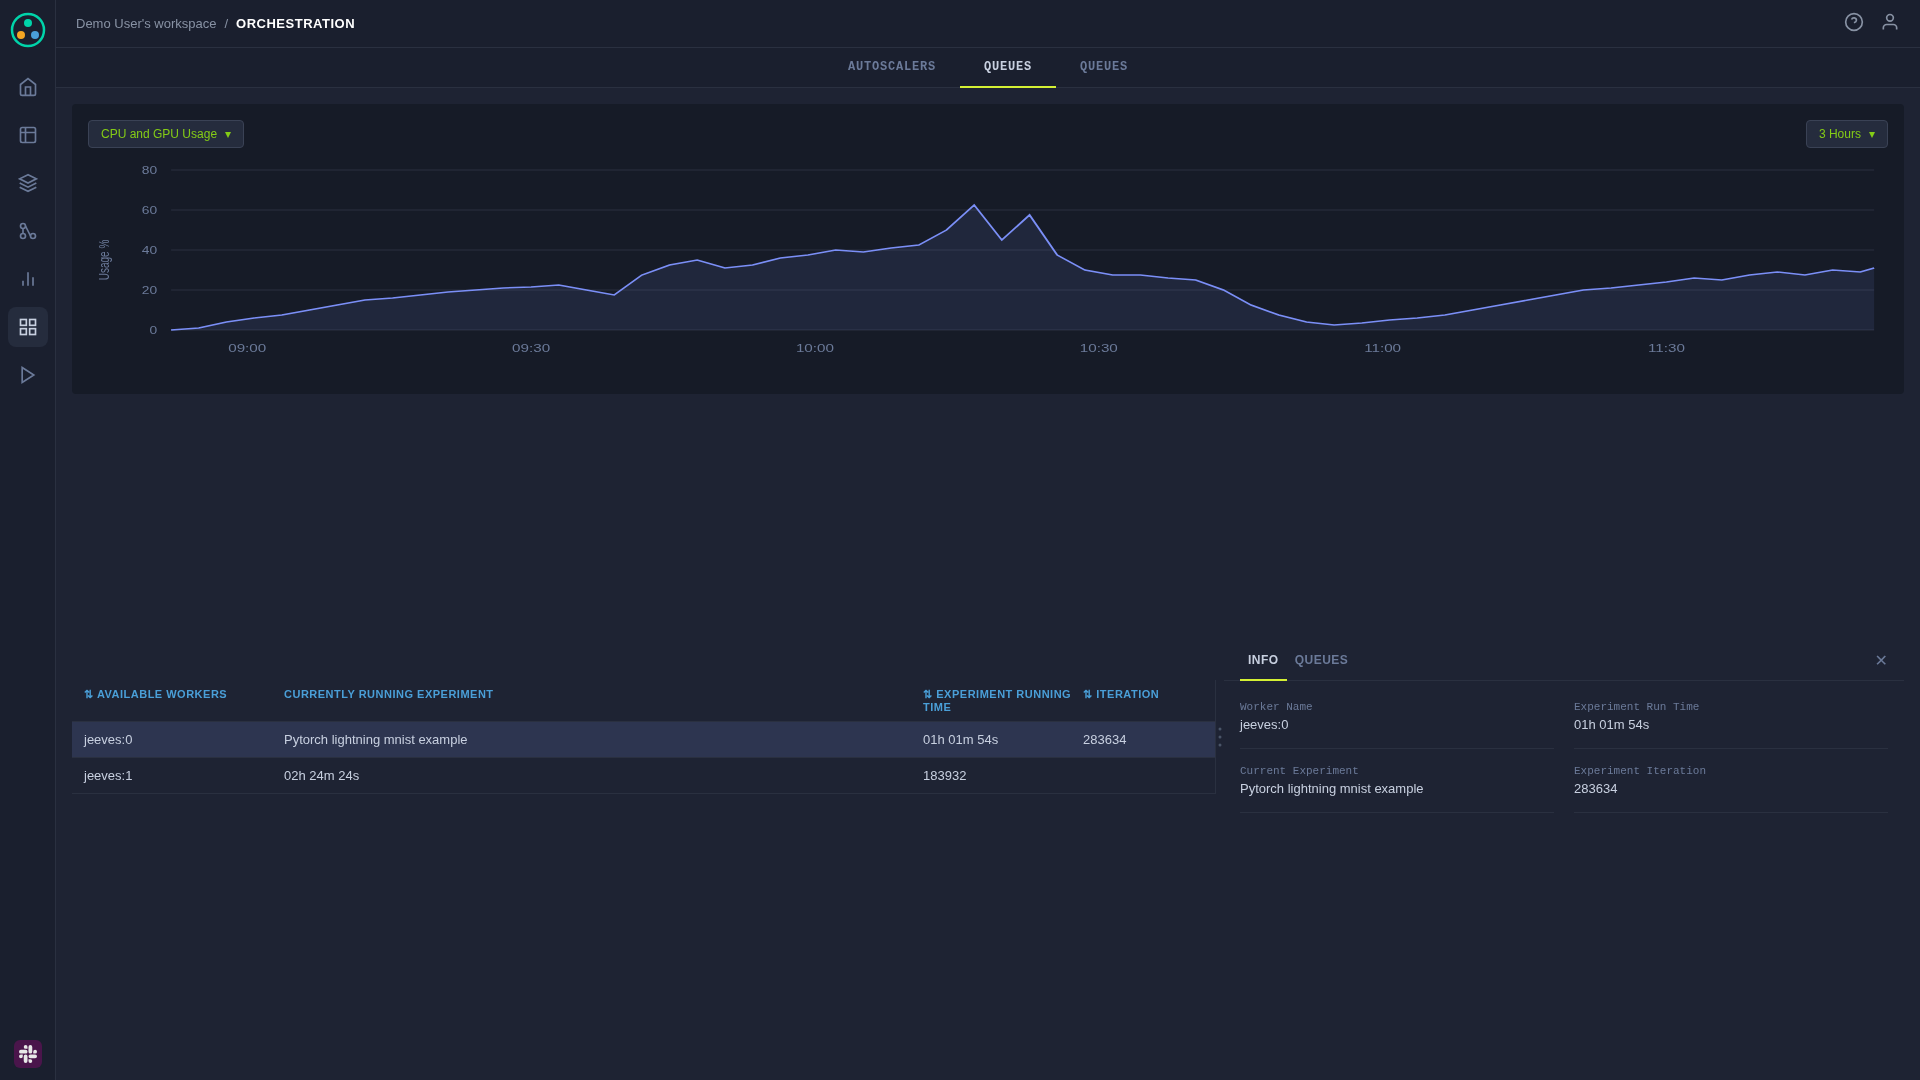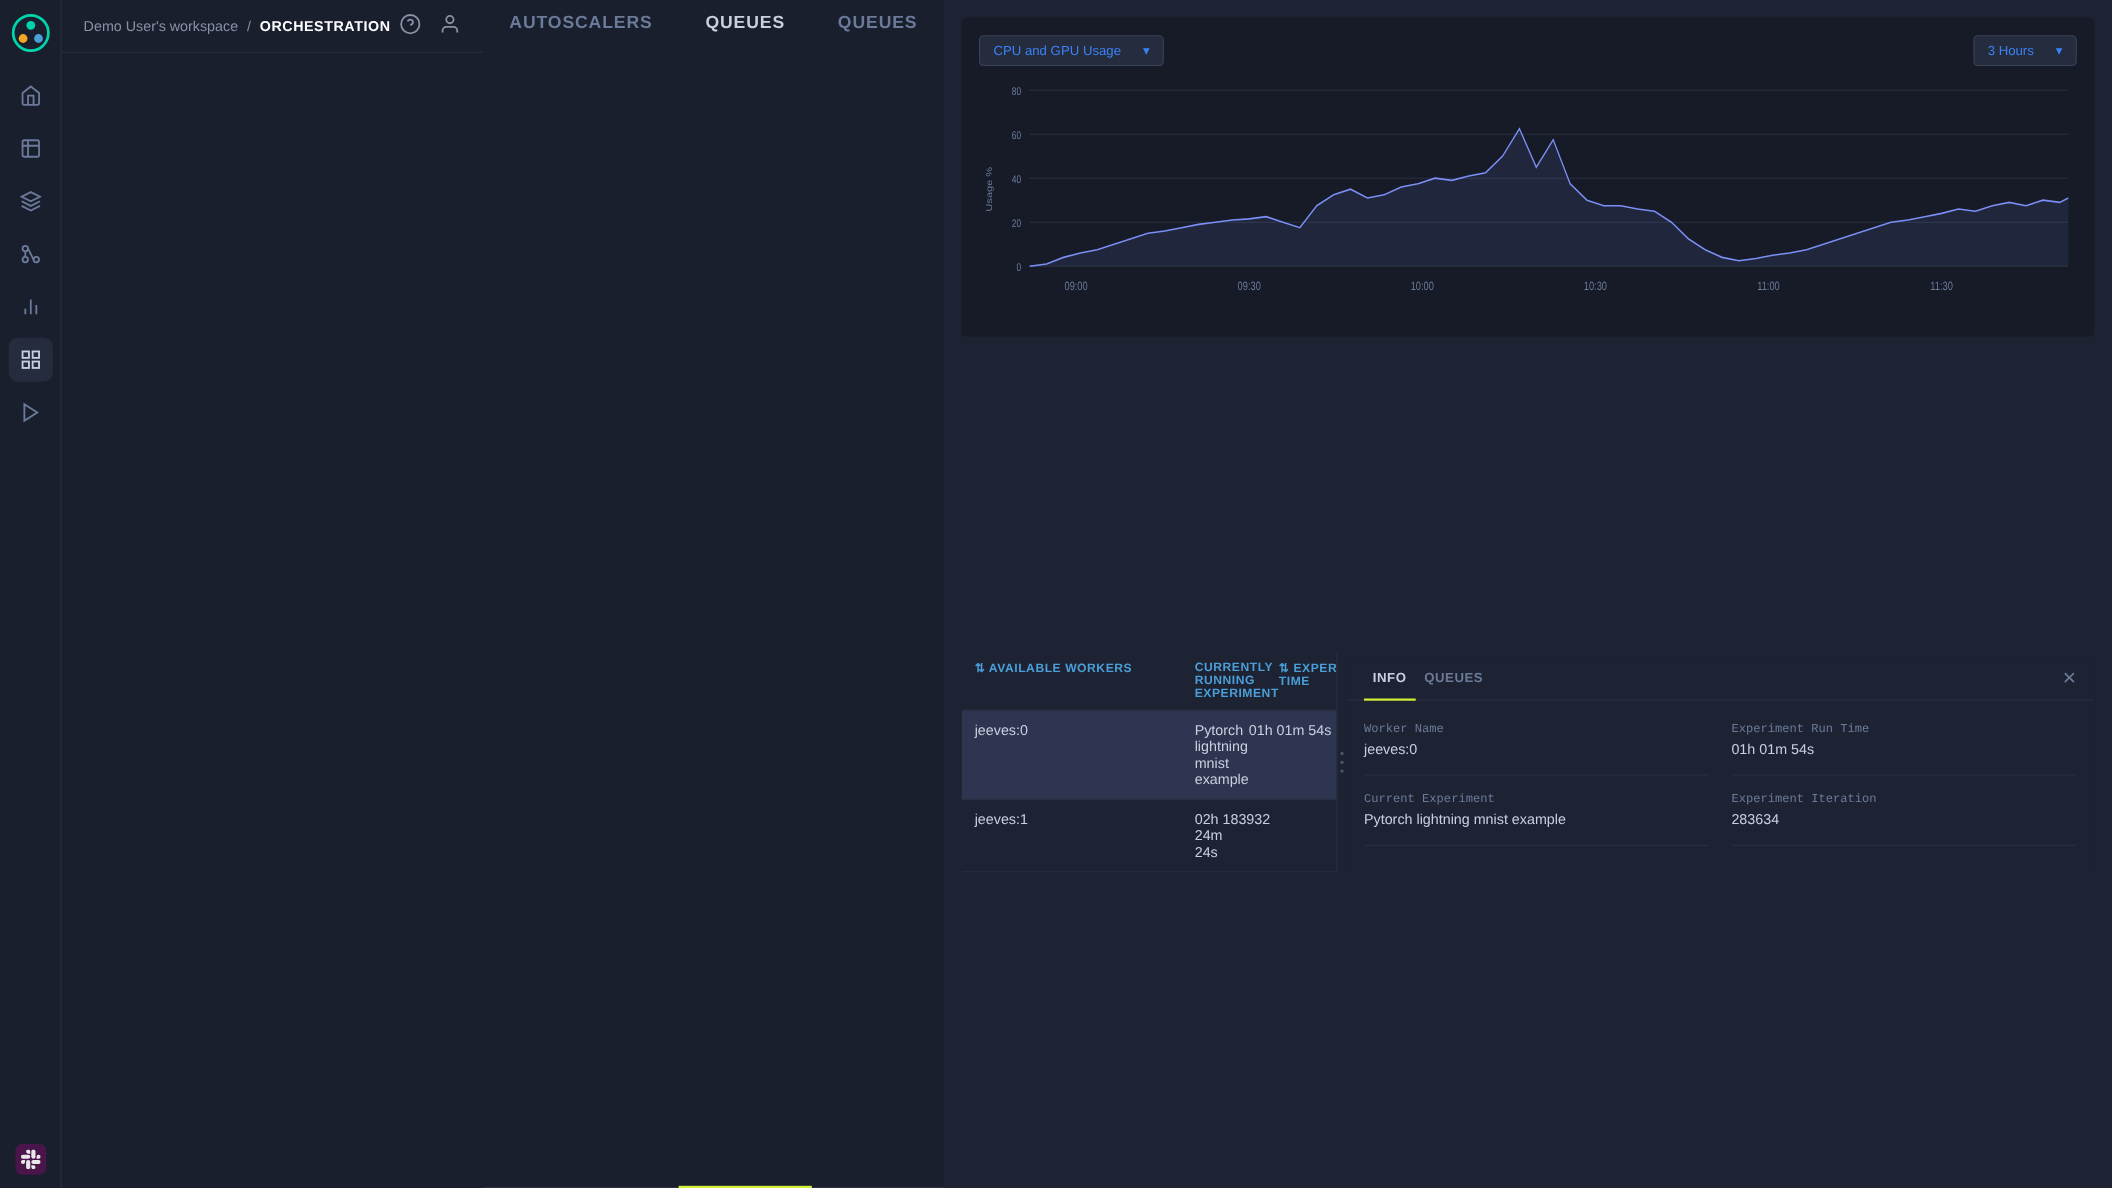--- a/index.html
+++ b/index.html
@@ -48,21 +48,21 @@
       border-radius: 6px;
       display: flex;
       align-items: center;
       justify-content: center;
     }
 
     
     .main {
       flex: 1;
       display: flex;
-      flex-direction: row;
+      flex-direction: column;
       overflow: hidden;
     }
 
     
     .topbar {
       height: 48px;
       background: #1a1f2e;
       border-bottom: 1px solid #2a3040;
       display: flex;
       align-items: center;
@@ -96,27 +96,28 @@
     
     .tabs-container {
       display: flex;
       justify-content: center;
       background: #1a1f2e;
       border-bottom: 1px solid #2a3040;
       padding: 0;
     }
     .tab {
       padding: 12px 24px;
-      font-size: 16px;
+      font-size: 12px;
       font-weight: 600;
       letter-spacing: 0.8px;
       color: #6b7a99;
       cursor: pointer;
       border-bottom: 2px solid transparent;
       margin-bottom: -1px;
+      font-family: Liberation Mono, monospace;
     }
     .tab.active {
       color: #c8d0e0;
       border-bottom: 2px solid #d4f034;
     }
 
     
     .content {
       flex: 1;
       overflow: hidden;
@@ -137,28 +138,28 @@
     }
     .chart-controls {
       display: flex;
       justify-content: space-between;
       align-items: center;
       margin-bottom: 12px;
     }
     .dropdown-btn {
       background: #252c3d;
       border: 1px solid #3a4255;
-      color: #3b82f6;
+      color: #84cc16;
       padding: 6px 12px;
       border-radius: 4px;
       font-size: 12px;
       cursor: pointer;
       display: flex;
       align-items: center;
-      gap: 20px;
+      gap: 8px;
     }
     .chart-area {
       position: relative;
       height: 200px;
     }
     .chart-legend {
       display: flex;
       justify-content: center;
       gap: 24px;
       margin-top: 8px;

